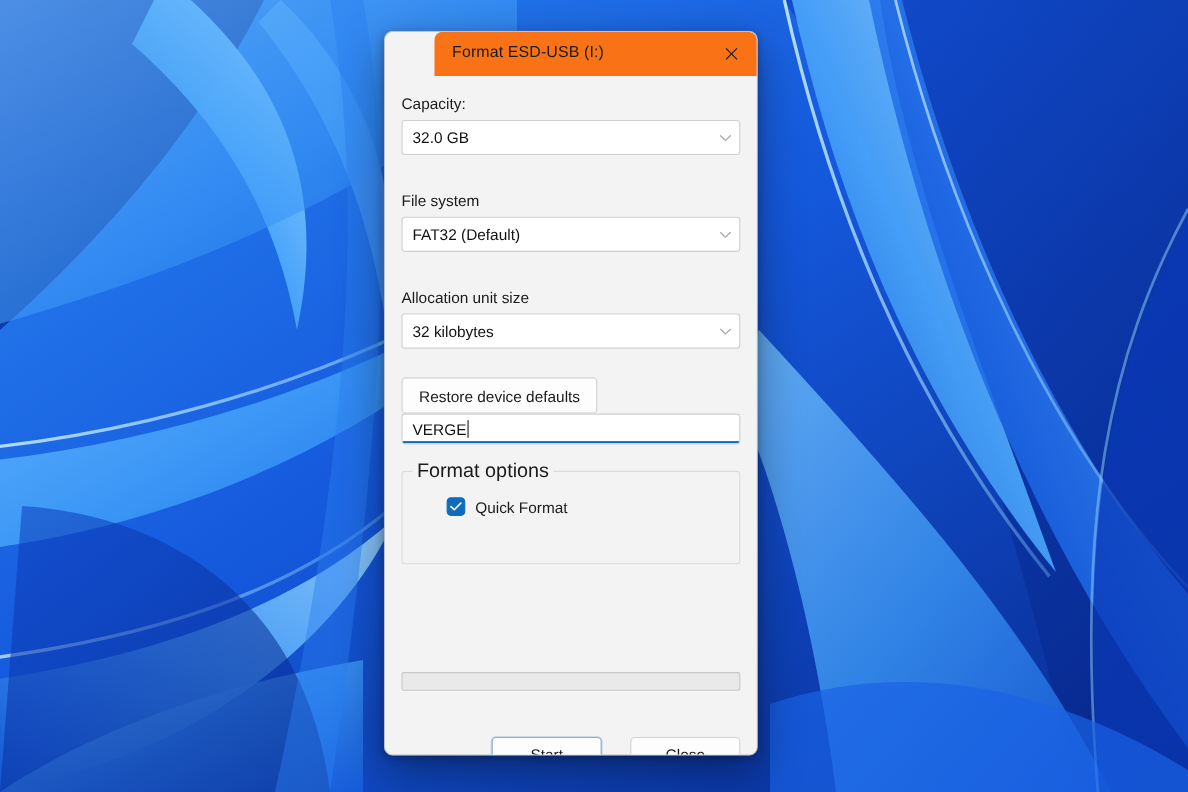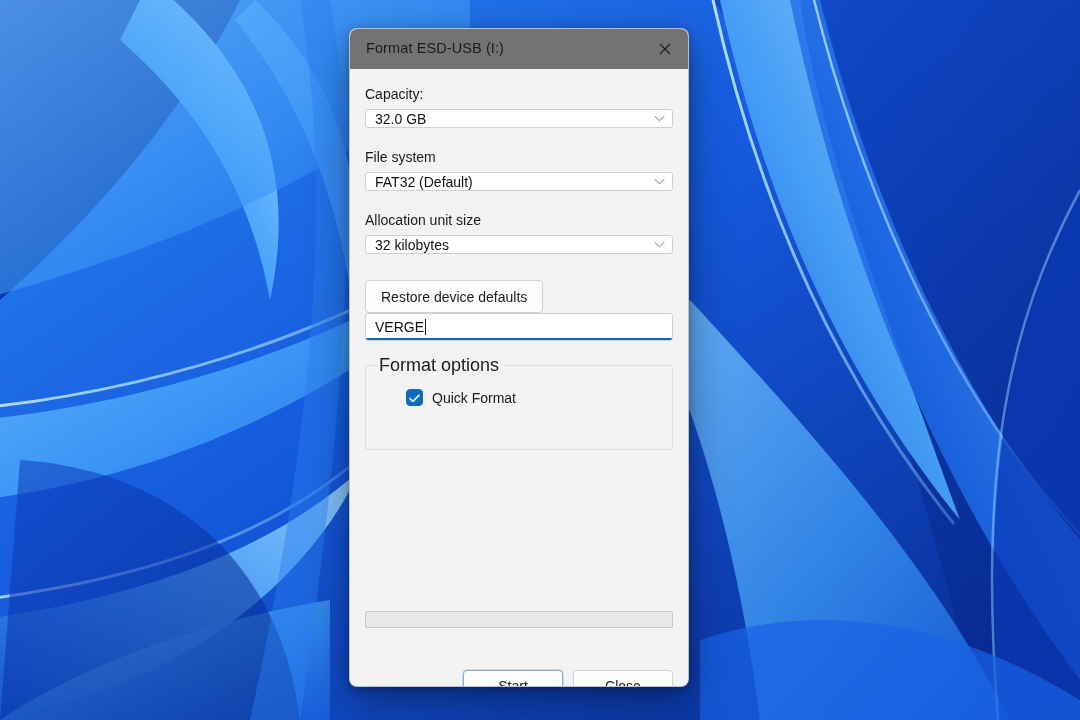--- a/index.html
+++ b/index.html
@@ -42,23 +42,24 @@
     border-radius: 8px;
     box-shadow: 0 14px 42px rgba(0,0,0,0.38), 0 2px 8px rgba(0,0,0,0.26);
     overflow: hidden;
     border: 1px solid rgba(120,130,150,0.45);
     box-sizing: border-box;
   }
 
   #titlebar {
     position: relative;
     height: 40px;
-    background: #737373;
+    background: #f97316;
     border-top-left-radius: 7px;
     border-top-right-radius: 7px;
+    margin-left: 45px;
   }
   #title-text {
     position: absolute;
     left: 16px;
     top: 11px;
     font-size: 14.5px;
     color: #1b1b1b;
     letter-spacing: 0.1px;
     white-space: nowrap;
   }
@@ -80,29 +81,29 @@
   #dialog-body {
     position: relative;
     padding: 0 15px;
     height: 619px;
     box-sizing: border-box;
   }
 
   .field-label {
     font-size: 14px;
     color: #1b1b1b;
-    margin-top: 20px;
+    margin-top: 32px;
     margin-bottom: 6px;
     line-height: 18px;
   }
   .first-label { margin-top: 16px; }
 
   .combo {
     position: relative;
-    height: 19px;
+    height: 32px;
     background: #ffffff;
     border: 1px solid #cfcfcf;
     border-radius: 3px;
     box-sizing: border-box;
     display: flex;
     align-items: center;
     cursor: default;
   }
   .combo-value {
     font-size: 14px;
@@ -229,21 +230,21 @@
     height: 100%;
     width: 0%;
     background: #0f6cbd;
   }
 
   #button-row {
     position: absolute;
     right: 15px;
     top: 585px;
     display: flex;
-    gap: 10px;
+    gap: 26px;
   }
   .dialog-button {
     width: 100px;
     height: 31px;
     background: #fdfdfd;
     border: 1px solid #d2d2d2;
     border-radius: 4px;
     font-size: 14px;
     color: #1b1b1b;
     display: flex;

